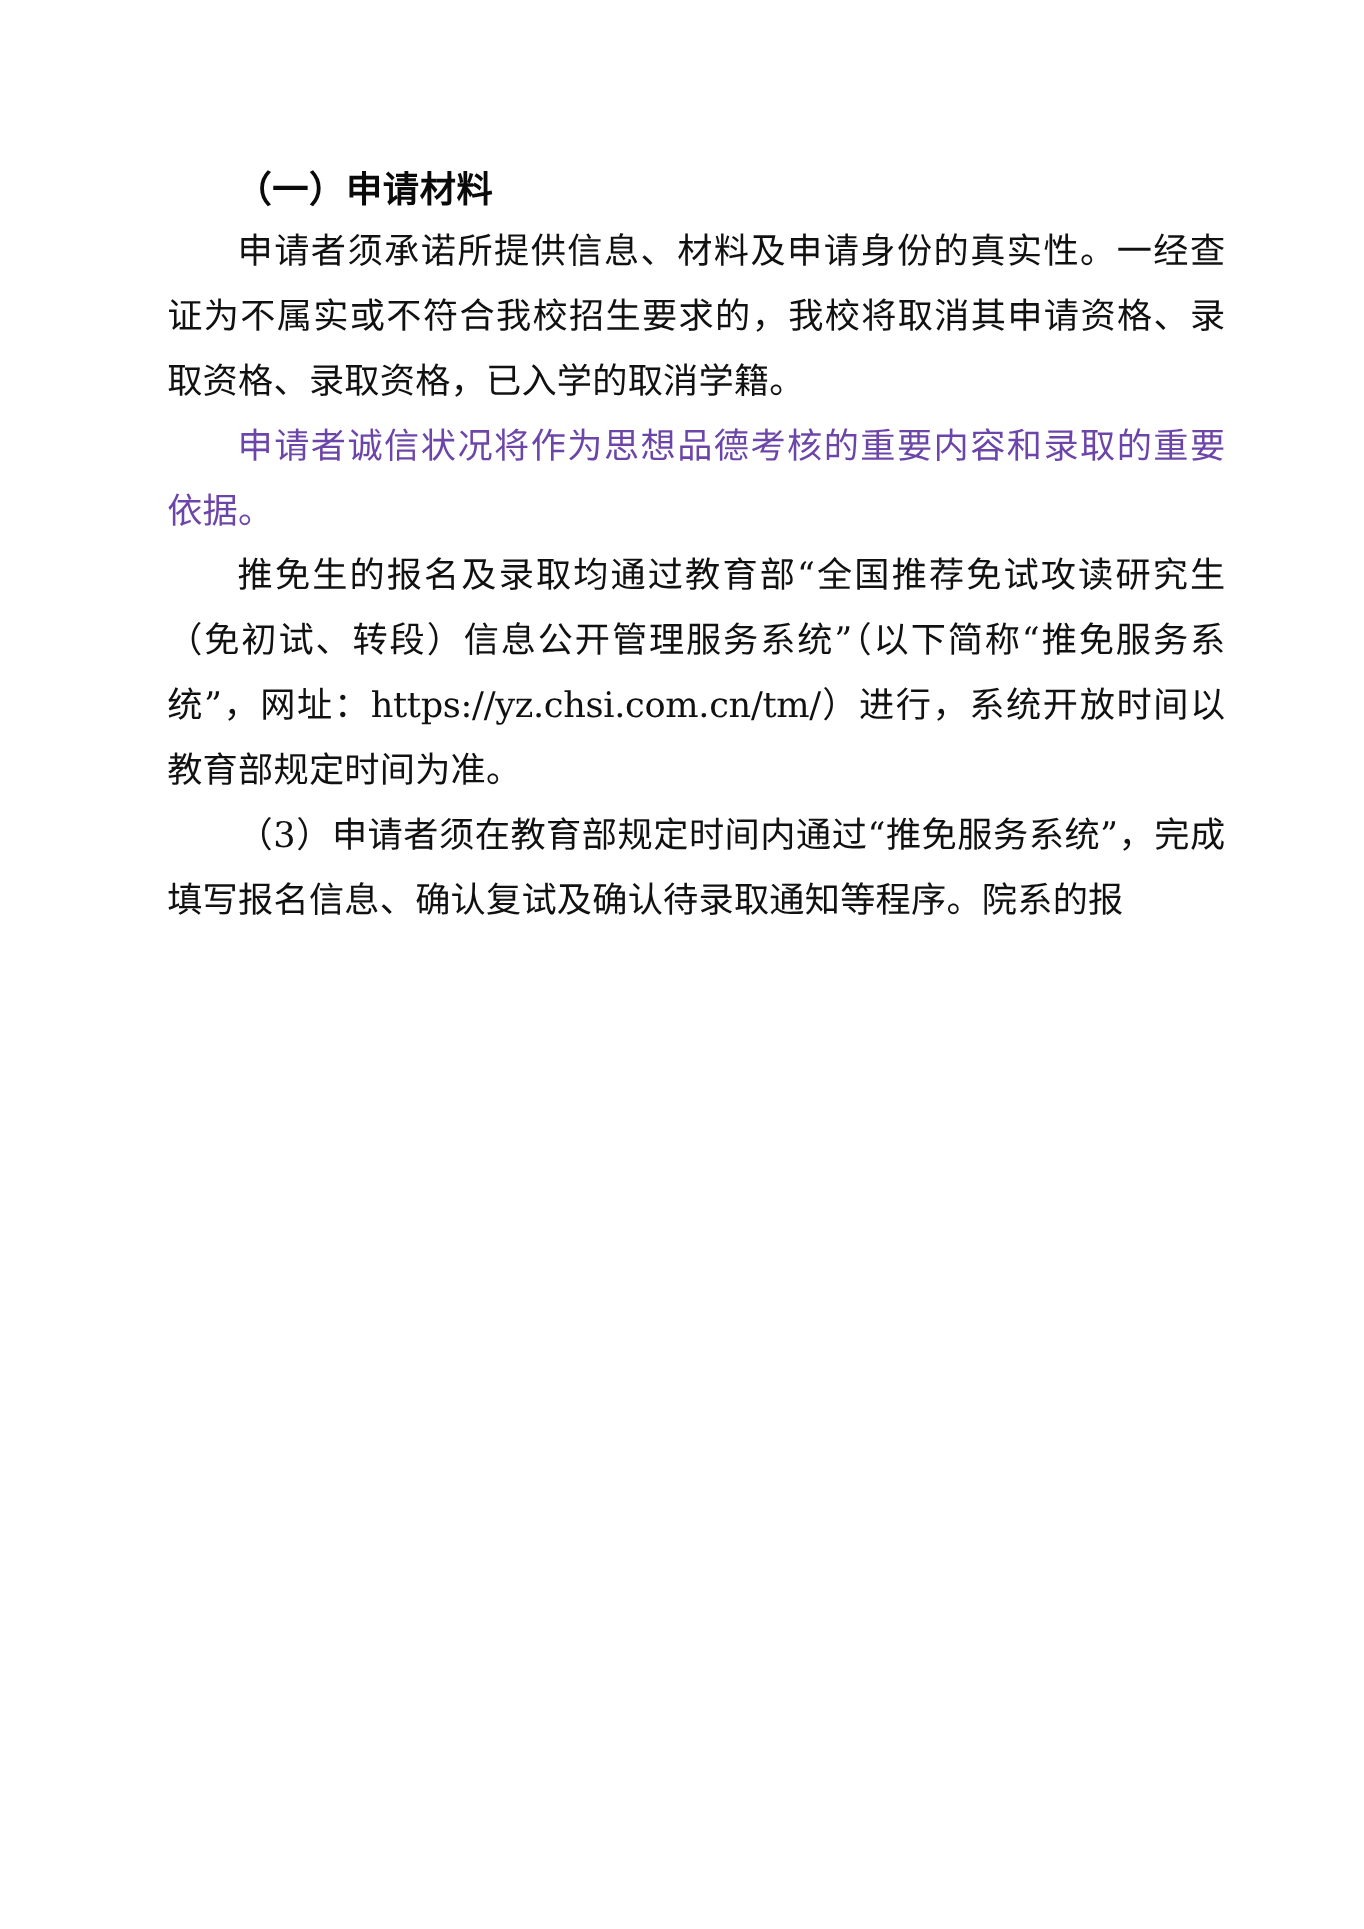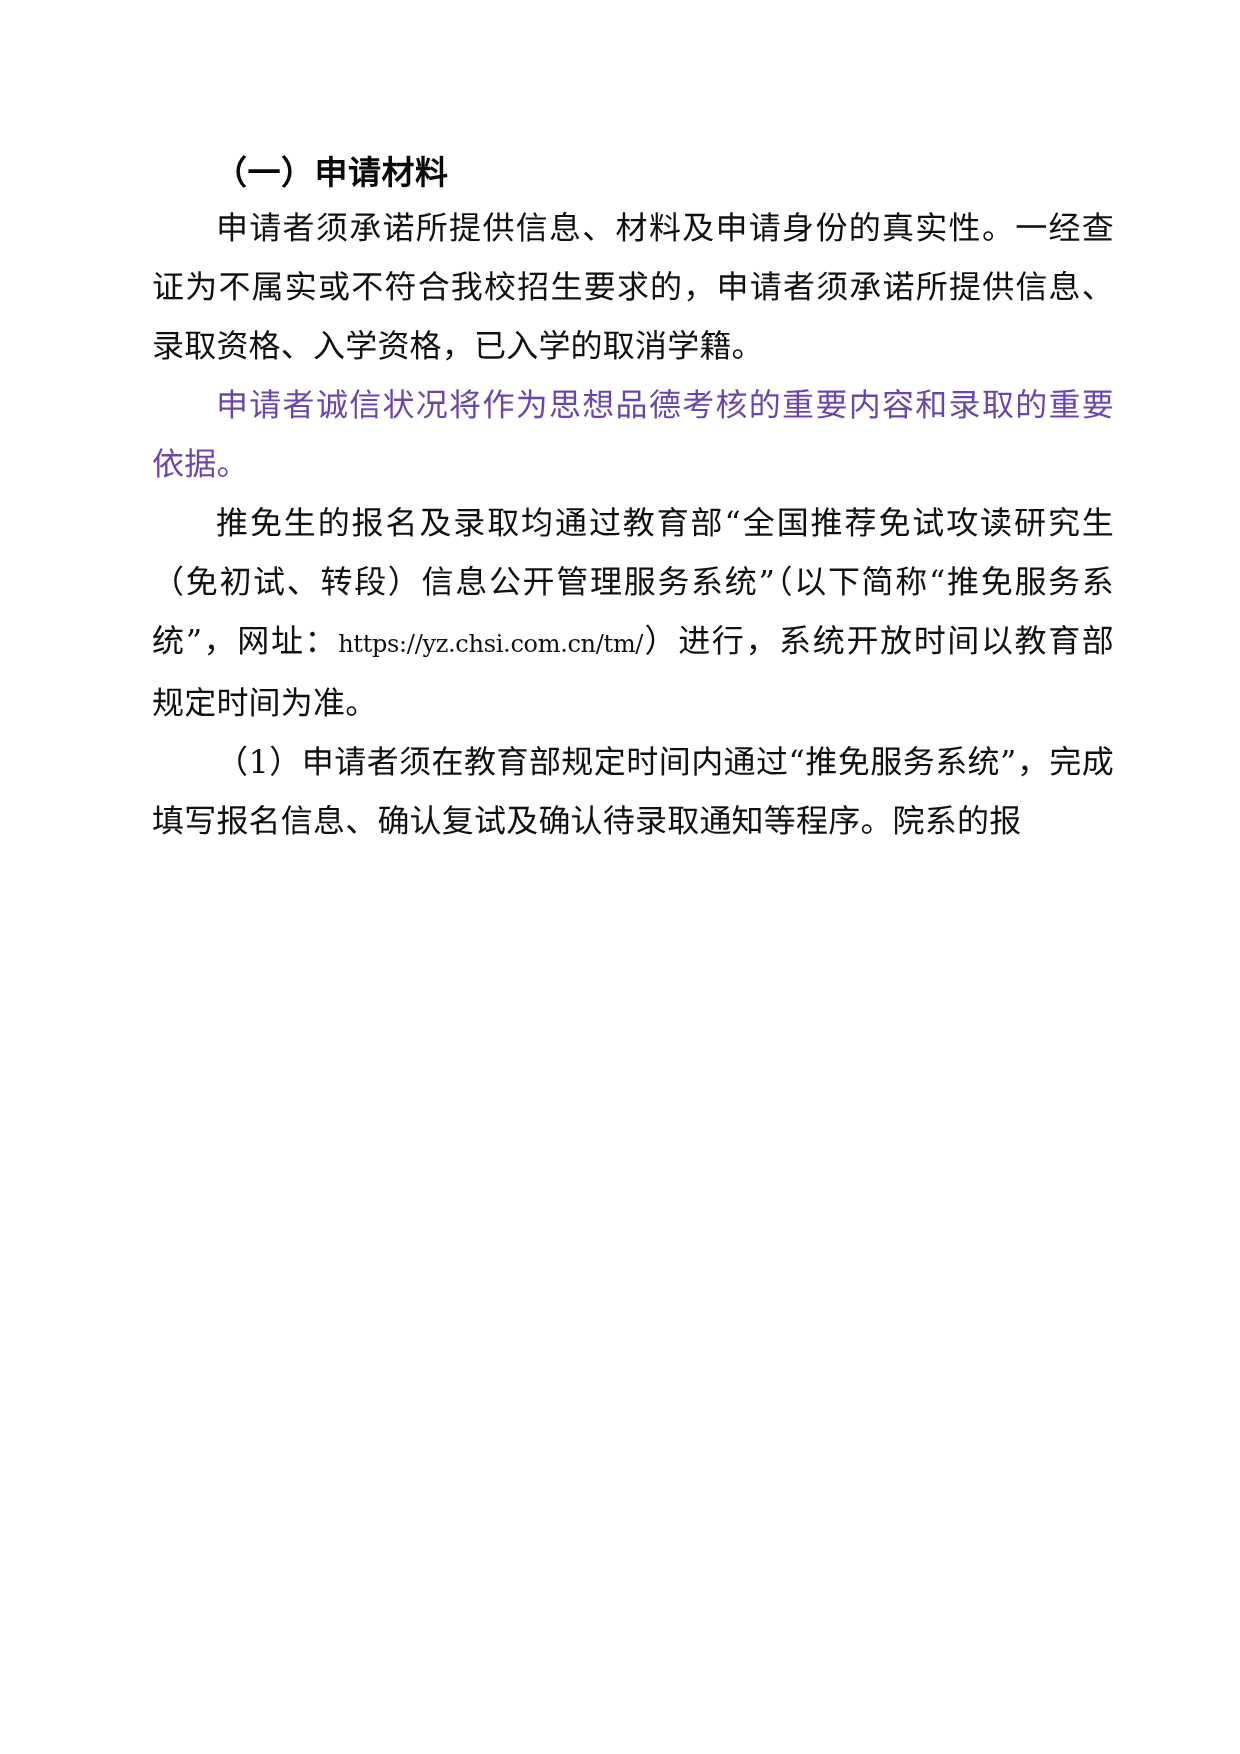--- a/index.html
+++ b/index.html
@@ -67,43 +67,43 @@
   }
 
   
   .para.item {
     text-indent: 64px;
   }
 
   
   .url {
     font-family: "DejaVu Serif", "Liberation Serif", serif;
-    font-size: 24px;
+    font-size: 32px;
     letter-spacing: -0.3px;
   }
 
   
   .para.tail {
     margin-bottom: 0;
   }
 </style>
 </head>
 <body>
 
 <div class="page">
   <div class="content">
 
     <h2 class="heading">（一）申请材料</h2>
 
 
-    <p class="para">申请者须承诺所提供信息、材料及申请身份的真实性。一经查证为不属实或不符合我校招生要求的，申请者须承诺所提供信息、录取资格、入学资格，已入学的取消学籍。</p>
+    <p class="para">申请者须承诺所提供信息、材料及申请身份的真实性。一经查证为不属实或不符合我校招生要求的，我校将取消其申请资格、录取资格、录取资格，已入学的取消学籍。</p>
 
 
     <p class="para faded">申请者诚信状况将作为思想品德考核的重要内容和录取的重要依据。</p>
 
 
     <p class="para"><span>推免生的报名及录取均通过教育部“全国推荐免试攻读研究生（免初试、转段）信息公开管理服务系统”（以下简称“推免服务系统”，网址：</span><span class="url">https://yz.chsi.com.cn/tm/</span><span>）进行，系统开放时间以教育部规定时间为准。</span></p>
 
 
-    <p class="para item tail">（1）申请者须在教育部规定时间内通过“推免服务系统”，完成填写报名信息、确认复试及确认待录取通知等程序。院系的报</p>
+    <p class="para item tail">（3）申请者须在教育部规定时间内通过“推免服务系统”，完成填写报名信息、确认复试及确认待录取通知等程序。院系的报</p>
 
   </div>
 </div>
 
 </body></html>

